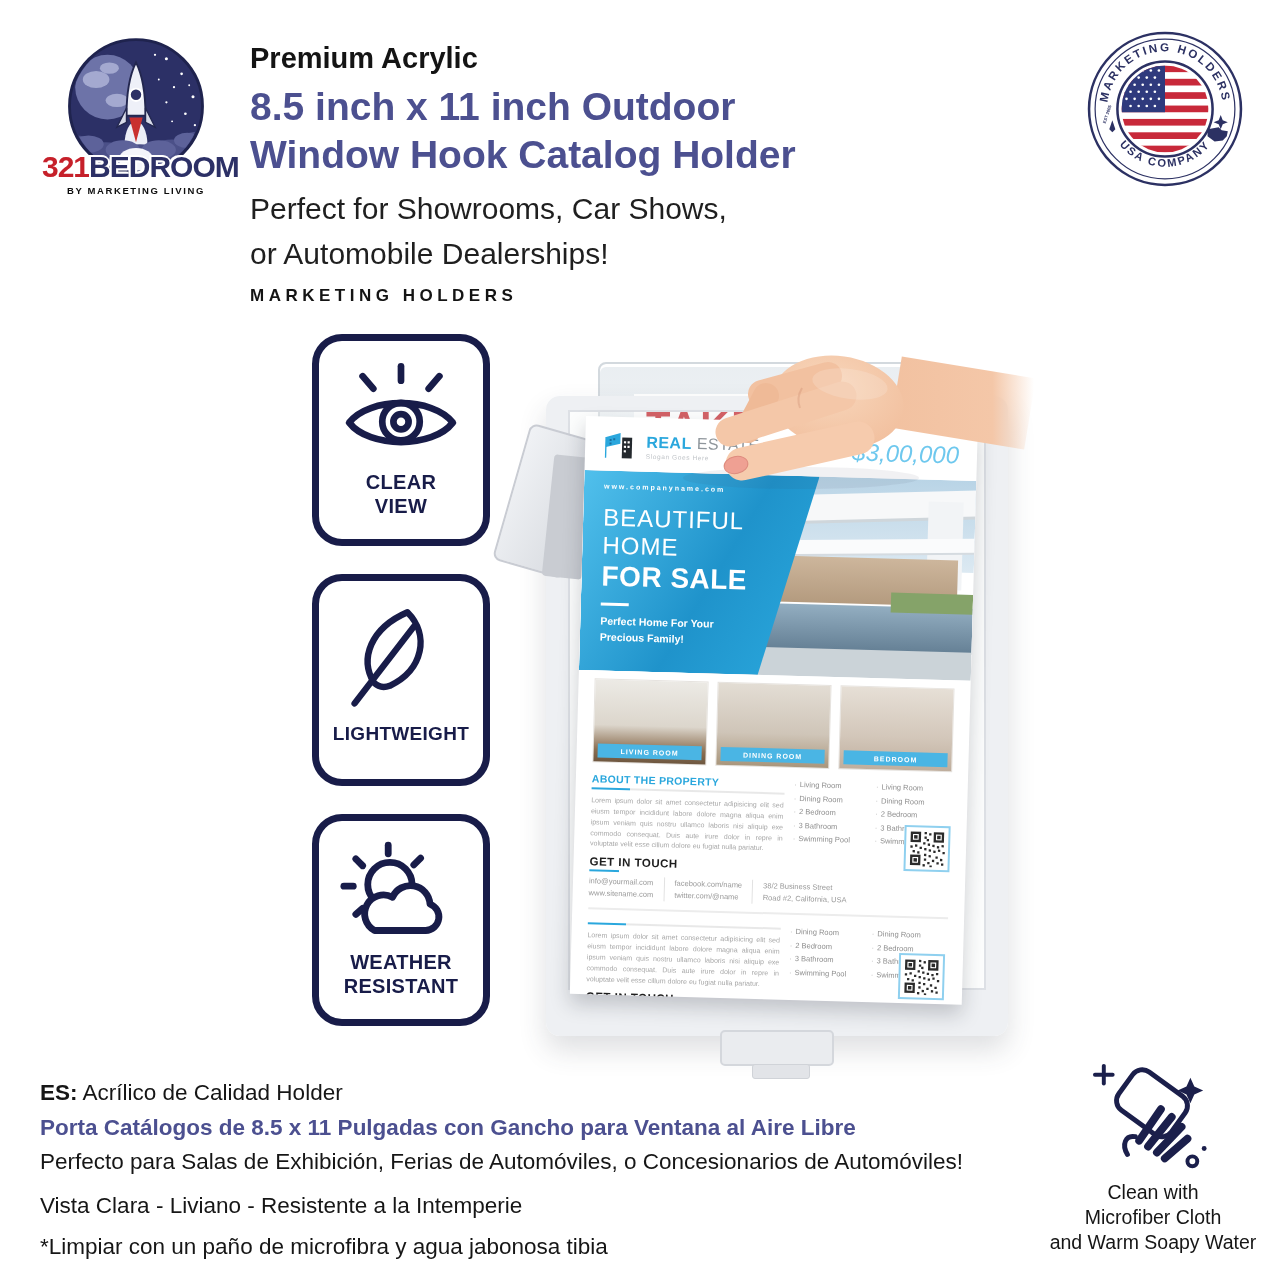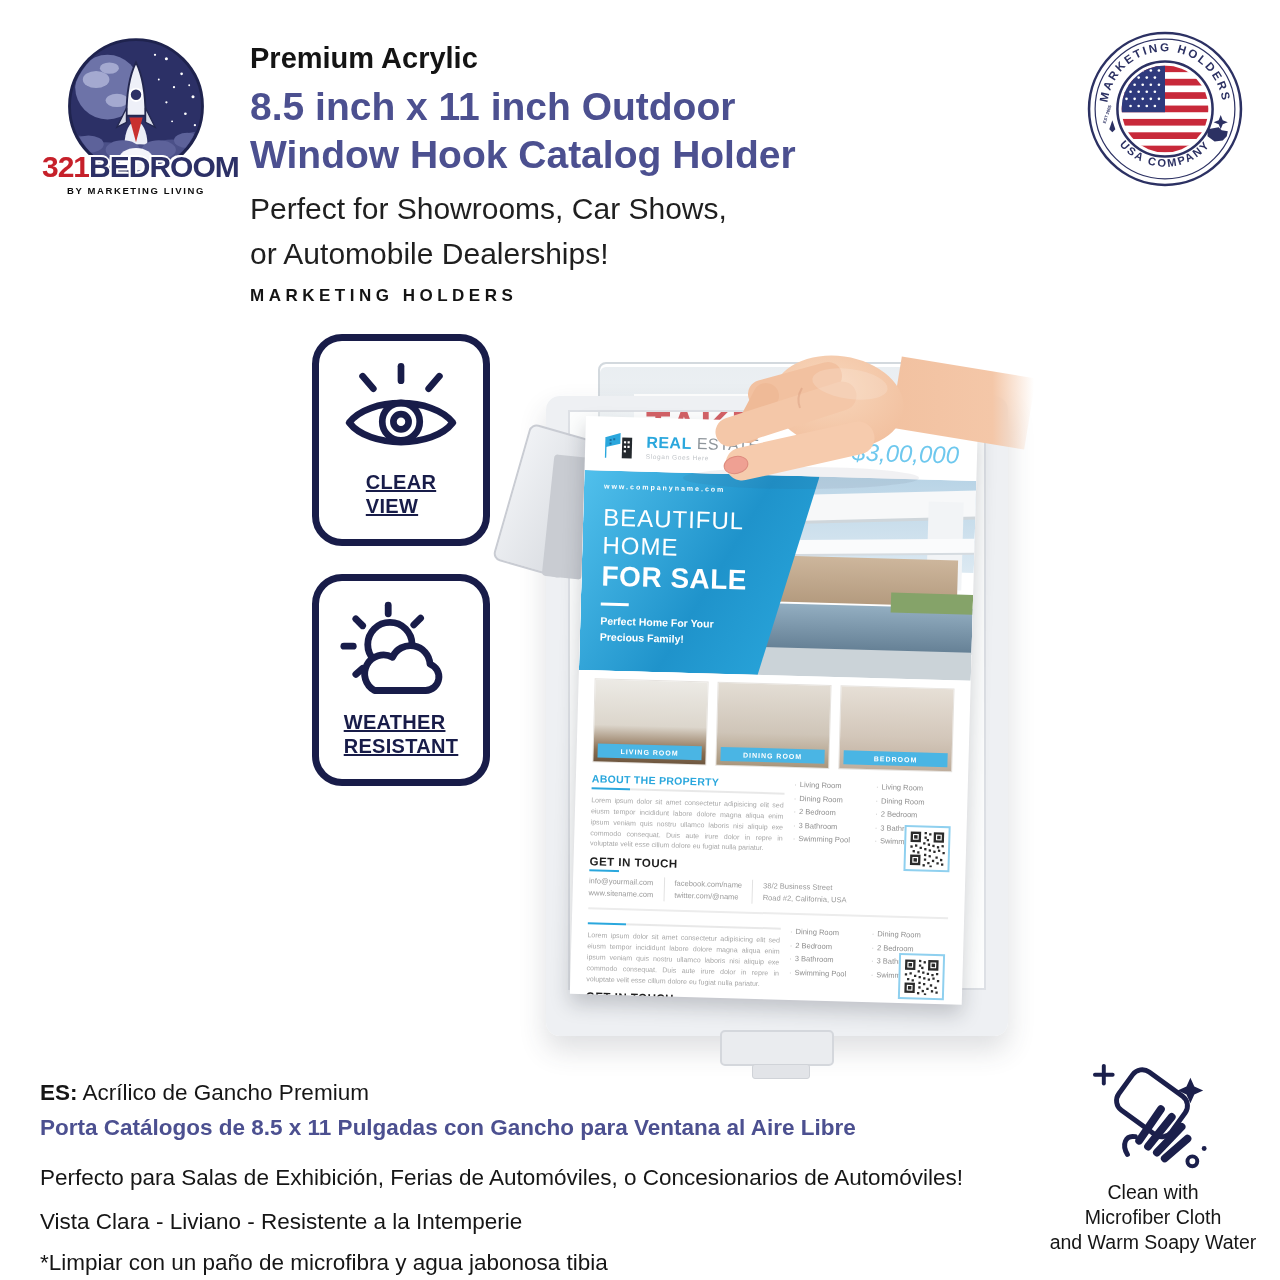--- a/index.html
+++ b/index.html
@@ -26,21 +26,21 @@
   .t-caps{font-size:17px;font-weight:800;letter-spacing:4.5px;color:#141414;margin-top:10px;}
 
   
   .usa-badge{left:1086px;top:30px;width:158px;height:158px;}
 
   
   .features{left:312px;top:334px;width:180px;}
   .card{width:178px;height:212px;border:7px solid #181c49;border-radius:30px;background:#fff;
     display:flex;flex-direction:column;align-items:center;margin-bottom:28px;box-sizing:border-box;}
   .card svg{margin-top:20px;}
-  .f-label{margin-top:10px;font-size:20px;font-weight:800;color:#181c49;line-height:1.18;letter-spacing:.3px;text-decoration:underline;}
+  .f-label{margin-top:10px;font-size:20px;font-weight:800;color:#181c49;text-align:center;line-height:1.18;letter-spacing:.3px;}
 
   
   .product{left:500px;top:338px;width:548px;height:716px;}
   .acrylic{left:98px;top:24px;width:330px;height:210px;border:2px solid #d3d9de;border-radius:8px 8px 0 0;
     background:linear-gradient(180deg,rgba(231,236,240,.9),rgba(243,246,248,.55));box-shadow:inset 0 3px 0 #fff;}
   .take-sign{left:134px;top:56px;width:200px;height:88px;background:#fff;overflow:hidden;
     display:flex;align-items:flex-start;padding:10px 0 0 12px;box-sizing:border-box;}
   .take-text{font-size:40px;font-weight:800;color:#c1121a;letter-spacing:2px;}
   .take-swoosh{margin-left:2px;margin-top:2px;}
   .hook-outer{left:10px;top:92px;width:70px;height:138px;background:linear-gradient(100deg,#f0f2f5,#d8dbe0);
@@ -111,21 +111,21 @@
   .qr{position:absolute;background:#fff;border:2px solid #8fd0ef;padding:2px;}
   .qr1{right:16px;top:400px;width:38px;height:38px;}
   .qr2{right:18px;top:528px;width:38px;height:38px;}
   .hand-svg{left:66px;top:6px;width:472px;height:162px;}
 
   
   .footer-es{left:40px;top:1080px;width:960px;}
   .es-line{font-size:22.5px;color:#161616;}
   .es-label{font-weight:800;}
   .es-line2{font-size:22.5px;font-weight:700;color:#4c5090;margin-top:9px;}
-  .es-line3{margin-top:24px;}
+  .es-line3{margin-top:8px;}
   .es-line4{margin-top:18px;}
   .es-line5{margin-top:15px;}
 
   
   .clean-note{left:1028px;top:1058px;width:250px;text-align:center;}
   .clean-note svg{display:block;margin:0 auto;}
   .clean-text{font-size:19.5px;color:#161616;line-height:1.28;}
 </style>
 </head>
 <body>
@@ -273,20 +273,31 @@
         <circle cx="70" cy="68" r="21"></circle>
         <circle cx="70" cy="68" r="8.5"></circle>
       </g>
     </svg>
     <div class="f-label">
       <div>CLEAR</div>
       <div>VIEW</div>
     </div>
   </div>
   <div class="card">
+    <svg width="112" height="112" viewBox="0 0 140 140">
+      <g stroke="#181c49" stroke-width="8" stroke-linecap="round" stroke-linejoin="round" fill="none">
+        <path d="M36 102 C18 72 32 34 78 14 C106 42 98 86 56 106 C48 109 41 107 36 102 Z"></path>
+        <line x1="12" y1="128" x2="86" y2="32"></line>
+      </g>
+    </svg>
+    <div class="f-label" style="font-size:19px;">
+      <div>LIGHTWEIGHT</div>
+    </div>
+  </div>
+  <div class="card">
     <svg width="130" height="104" viewBox="0 0 150 122">
       <g stroke="#181c49" stroke-width="8" stroke-linecap="round" stroke-linejoin="round" fill="none">
         <line x1="60" y1="5" x2="60" y2="15"></line>
         <line x1="22" y1="21" x2="30" y2="29"></line>
         <line x1="98" y1="20" x2="90" y2="28"></line>
         <line x1="8" y1="53" x2="19" y2="53"></line>
         <line x1="22" y1="86" x2="30" y2="79"></line>
         <circle cx="62" cy="51" r="26"></circle>
         <path d="M44 105 L104 105 A16 16 0 0 0 109 74 A23 23 0 0 0 65 66 A17.5 17.5 0 0 0 44 105 Z" fill="#ffffff"></path>
       </g>
@@ -531,21 +542,21 @@
     <line x1="276" y1="52" x2="164" y2="88" stroke="#f4c7a8" stroke-width="29" stroke-linecap="round"></line>
     <line x1="292" y1="94" x2="176" y2="120" stroke="#f6cbad" stroke-width="33" stroke-linecap="round"></line>
     <ellipse cx="170" cy="121" rx="12" ry="8.5" fill="#efa093" stroke="#de8b7e" stroke-width="1" transform="rotate(-12 170 121)"></ellipse>
     <path d="M236 44 q-6 10 -2 20" stroke="rgba(190,120,90,.25)" stroke-width="2" fill="none"></path>
     <ellipse cx="284" cy="40" rx="38" ry="15" fill="rgba(255,255,255,.16)" transform="rotate(8 284 40)"></ellipse>
   </svg>
 </div>
 
 <div class="abs footer-es">
   <div class="es-line">
-    <span class="es-label">ES:</span><span> Acrílico de Gancho Premium</span>
+    <span class="es-label">ES:</span><span> Acrílico de Calidad Holder</span>
   </div>
   <div class="es-line2">Porta Catálogos de 8.5  x 11 Pulgadas con Gancho para Ventana al Aire Libre</div>
   <div class="es-line es-line3">Perfecto para Salas de Exhibición, Ferias de Automóviles, o Concesionarios de Automóviles!</div>
   <div class="es-line es-line4">Vista Clara - Liviano - Resistente a la Intemperie</div>
   <div class="es-line es-line5">*Limpiar con un paño de microfibra y agua jabonosa tibia</div>
 </div>
 
 <div class="abs clean-note">
   <svg width="140" height="122" viewBox="0 0 132 124">
     <g stroke="#1b1f4b" fill="none" stroke-linecap="round" stroke-linejoin="round">

